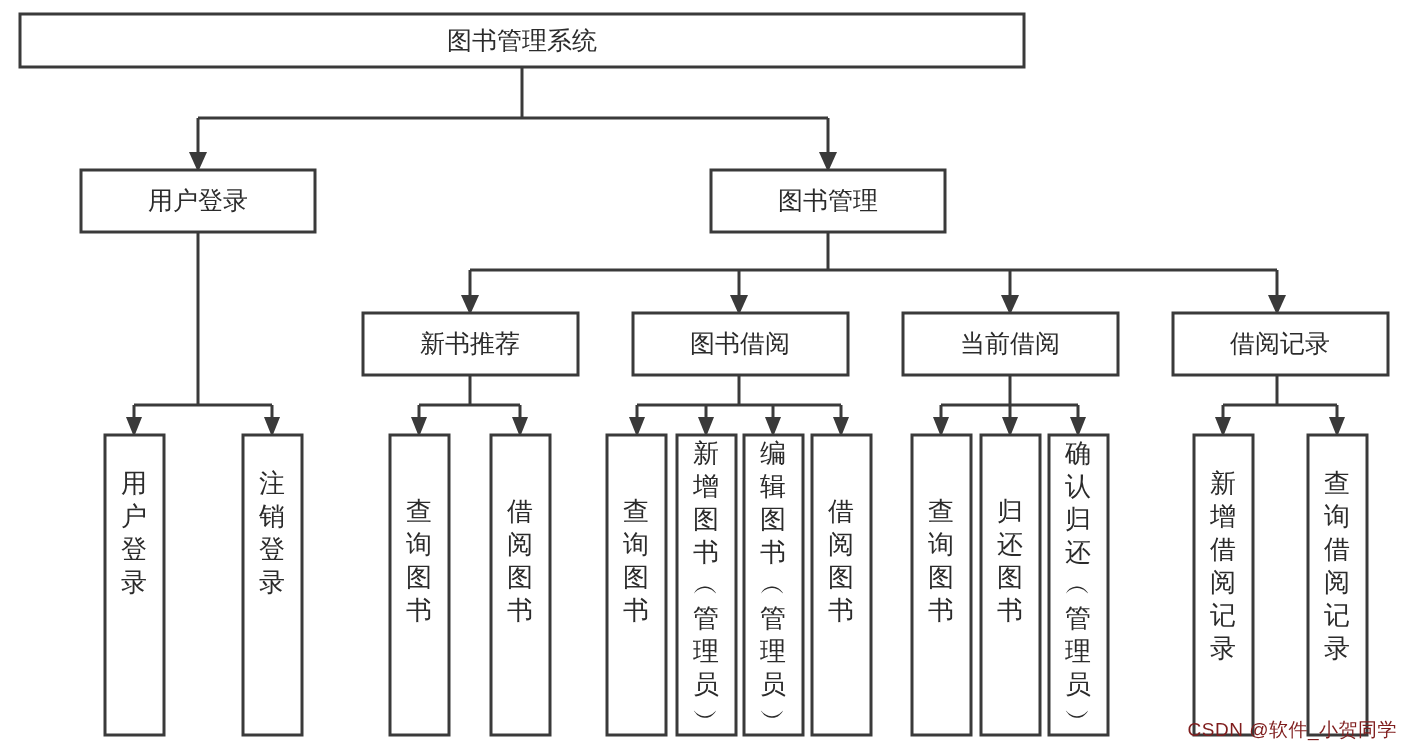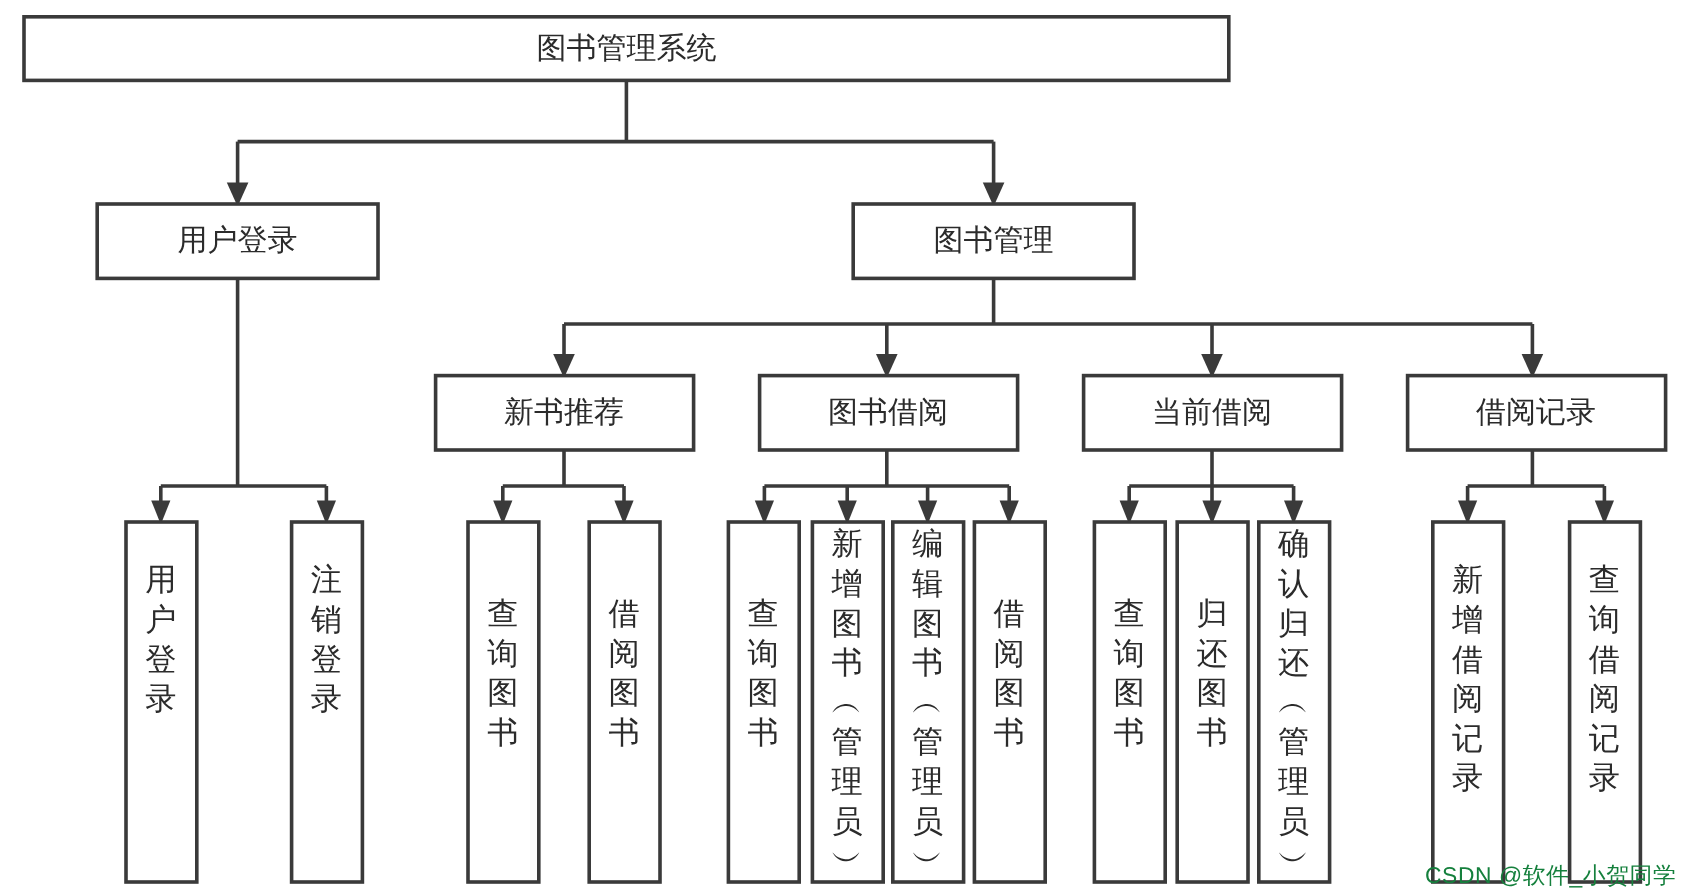--- a/index.html
+++ b/index.html
@@ -17,21 +17,21 @@
     font-size:25px;fill:#2b2b2b;text-anchor:middle;
     dominant-baseline:middle;
   }
   .vlabel{
     font-family:"Liberation Sans","DejaVu Sans",sans-serif;
     font-size:26px;fill:#2b2b2b;text-anchor:middle;
   }
   .watermark{
     position:absolute;right:8px;bottom:4px;
     font-family:"Liberation Sans","DejaVu Sans",sans-serif;
-    font-size:19px;color:#15803d;white-space:nowrap;
+    font-size:19px;color:#7f1d1d;white-space:nowrap;
     letter-spacing:.5px;pointer-events:none;
   }
 </style>
 </head>
 <body>
 
 <svg id="diagram" viewBox="0 0 1405 747" xmlns="http://www.w3.org/2000/svg">
 
   <g>
 

